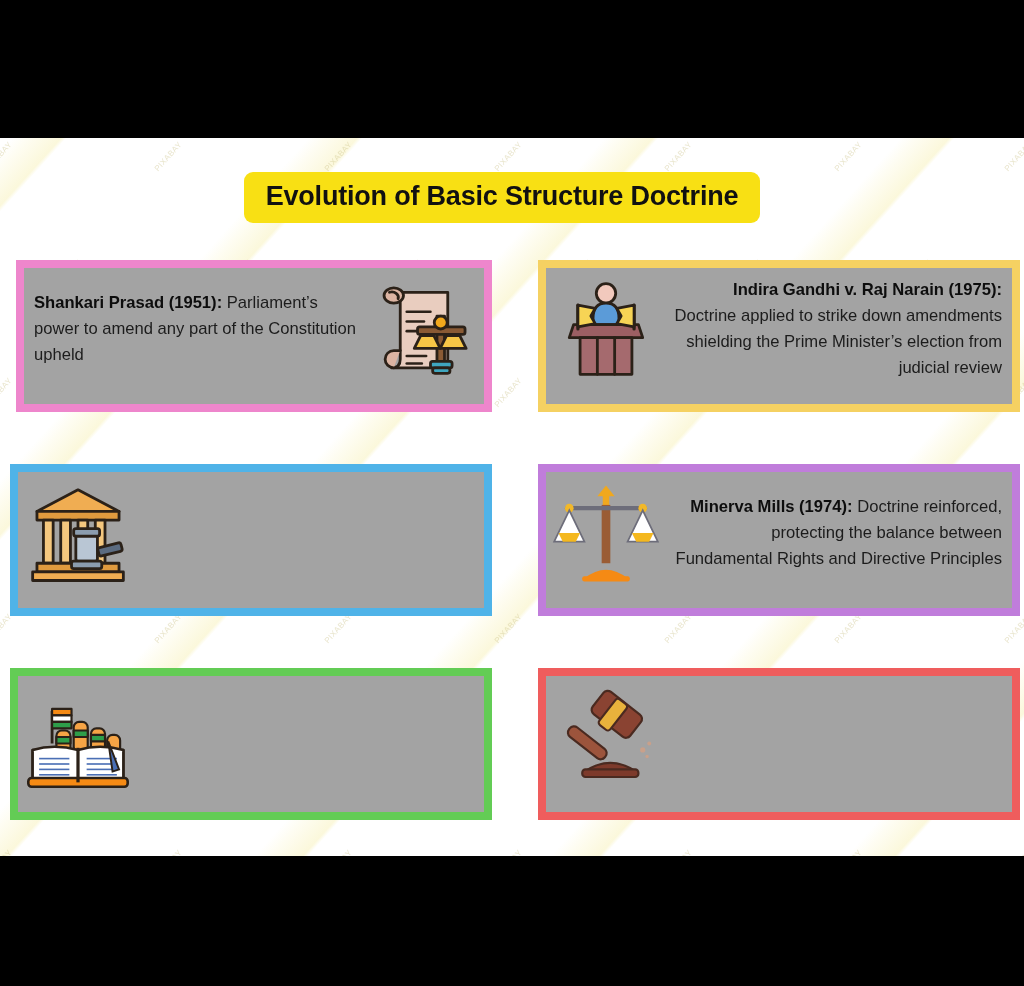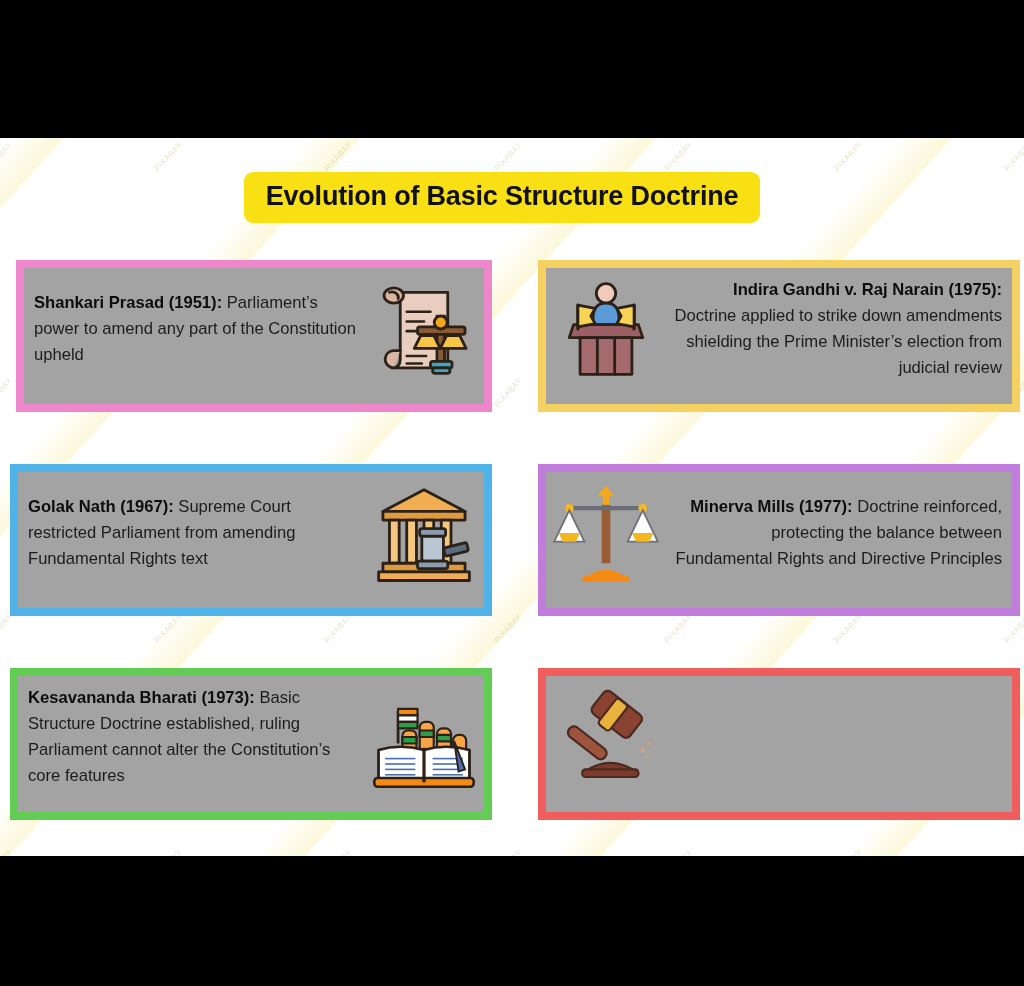--- a/index.html
+++ b/index.html
@@ -220,21 +220,20 @@
       <path d="M76 28 v22" stroke-width="3"></path>
       <path d="M76 28 l-16 3 4 7 -4 7 16 3z" fill="#f7d455"></path>
     </g>
   </svg>
             </div>
             <div class="card-text"><b>Indira Gandhi v. Raj Narain (1975):</b><span> Doctrine applied to strike down amendments shielding the Prime Minister’s election from judicial review</span></div>
           </div>
         </div>
         <div class="card icon-right align-left" style="border-color: rgb(79, 179, 232);">
           <div class="card-inner">
-            <div class="card-text"><b>Golak Nath (1967):</b><span> Supreme Court restricted Parliament from amending Fundamental Rights text</span></div>
             <div class="card-icon">
   <svg viewBox="0 0 100 100">
     <g stroke="#2b2118" stroke-width="2.6" stroke-linejoin="round" stroke-linecap="round">
       <path d="M50 10 L88 30 H12z" fill="#f0ad52"></path>
       <rect x="12" y="30" width="76" height="8" fill="#e09a3e"></rect>
       <rect x="18" y="38" width="9" height="40" fill="#f5c77e"></rect>
       <rect x="34" y="38" width="9" height="40" fill="#f5c77e"></rect>
       <rect x="50" y="38" width="9" height="40" fill="#f5c77e"></rect>
       <rect x="66" y="38" width="9" height="40" fill="#f5c77e"></rect>
       <rect x="12" y="78" width="76" height="8" fill="#e09a3e"></rect>
@@ -260,26 +259,25 @@
     <circle cx="16" cy="27" r="4" fill="#f2b828"></circle>
     <circle cx="84" cy="27" r="4" fill="#f2b828"></circle>
     <path d="M16 29 L2 58 h28z" fill="#ffffff" stroke="#6d6d7a" stroke-width="1.6"></path>
     <path d="M84 29 L70 58 h28z" fill="#ffffff" stroke="#6d6d7a" stroke-width="1.6"></path>
     <path d="M6 50 h20 l-4 8 h-12z" fill="#f4b81f"></path>
     <path d="M74 50 h20 l-4 8 h-12z" fill="#f4b81f"></path>
     <path d="M30 92 q20 -16 40 0z" fill="#f58a14"></path>
     <rect x="28" y="90" width="44" height="5" rx="2" fill="#f58a14"></rect>
   </svg>
             </div>
-            <div class="card-text"><b>Minerva Mills (1977):</b><span> Doctrine reinforced, protecting the balance between Fundamental Rights and Directive Principles</span></div>
+            <div class="card-text"><b>Minerva Mills (1974):</b><span> Doctrine reinforced, protecting the balance between Fundamental Rights and Directive Principles</span></div>
           </div>
         </div>
         <div class="card icon-right align-left" style="border-color: rgb(99, 204, 85);">
           <div class="card-inner">
-            <div class="card-text"><b>Kesavananda Bharati (1973):</b><span> Basic Structure Doctrine established, ruling Parliament cannot alter the Constitution’s core features</span></div>
             <div class="card-icon">
   <svg viewBox="0 0 100 100">
     <g stroke="#2b2118" stroke-width="2" stroke-linejoin="round">
       <path d="M26 26 v30" stroke-width="2.6"></path>
       <path d="M26 24 h18 v6 H26z" fill="#f58a14"></path>
       <path d="M26 30 h18 v6 H26z" fill="#ffffff"></path>
       <path d="M26 36 h18 v6 H26z" fill="#2e9e4a"></path>
       <rect x="30" y="44" width="13" height="20" rx="5" fill="#f6a445"></rect>
       <rect x="30" y="50" width="13" height="6" fill="#2e9e4a"></rect>
       <rect x="46" y="36" width="13" height="28" rx="5" fill="#f6a445"></rect>

